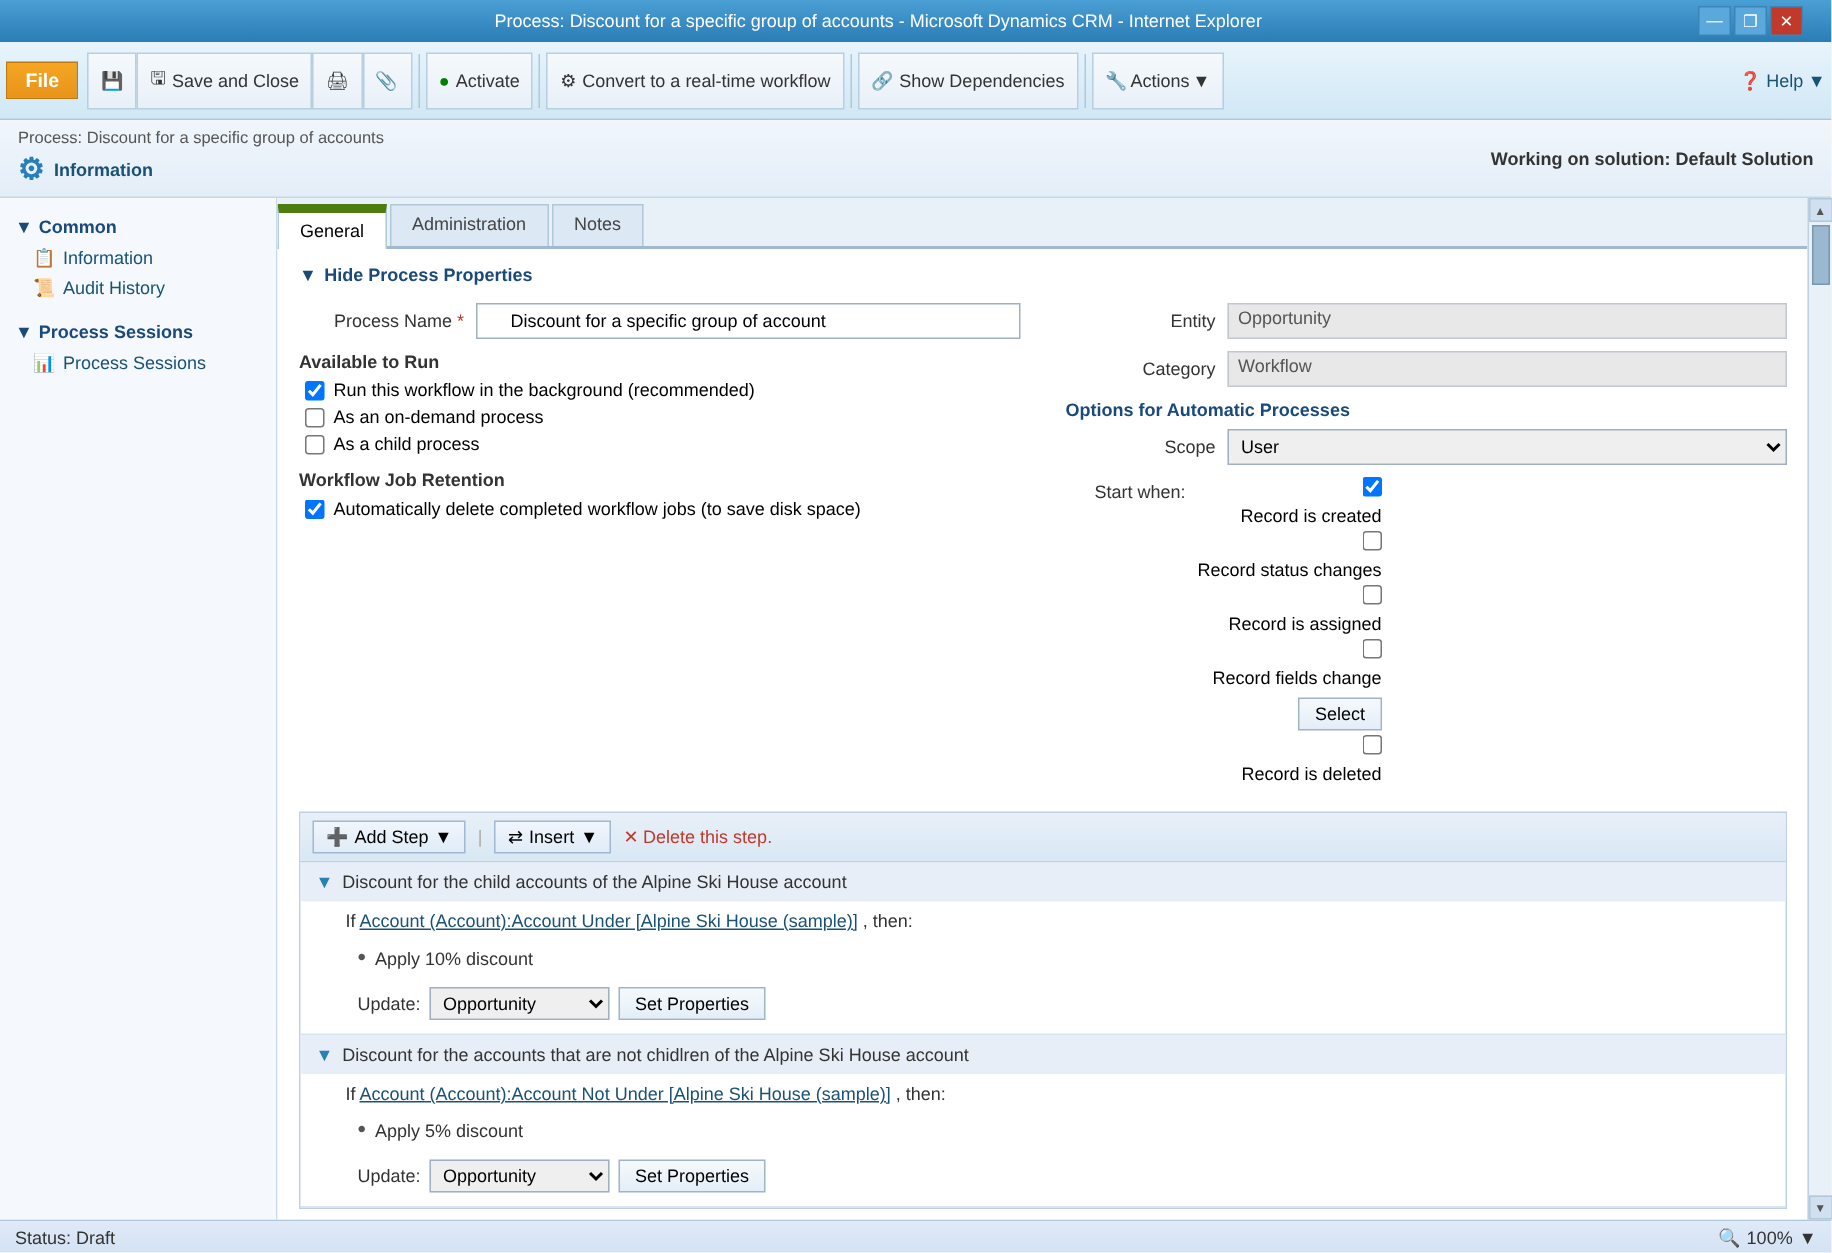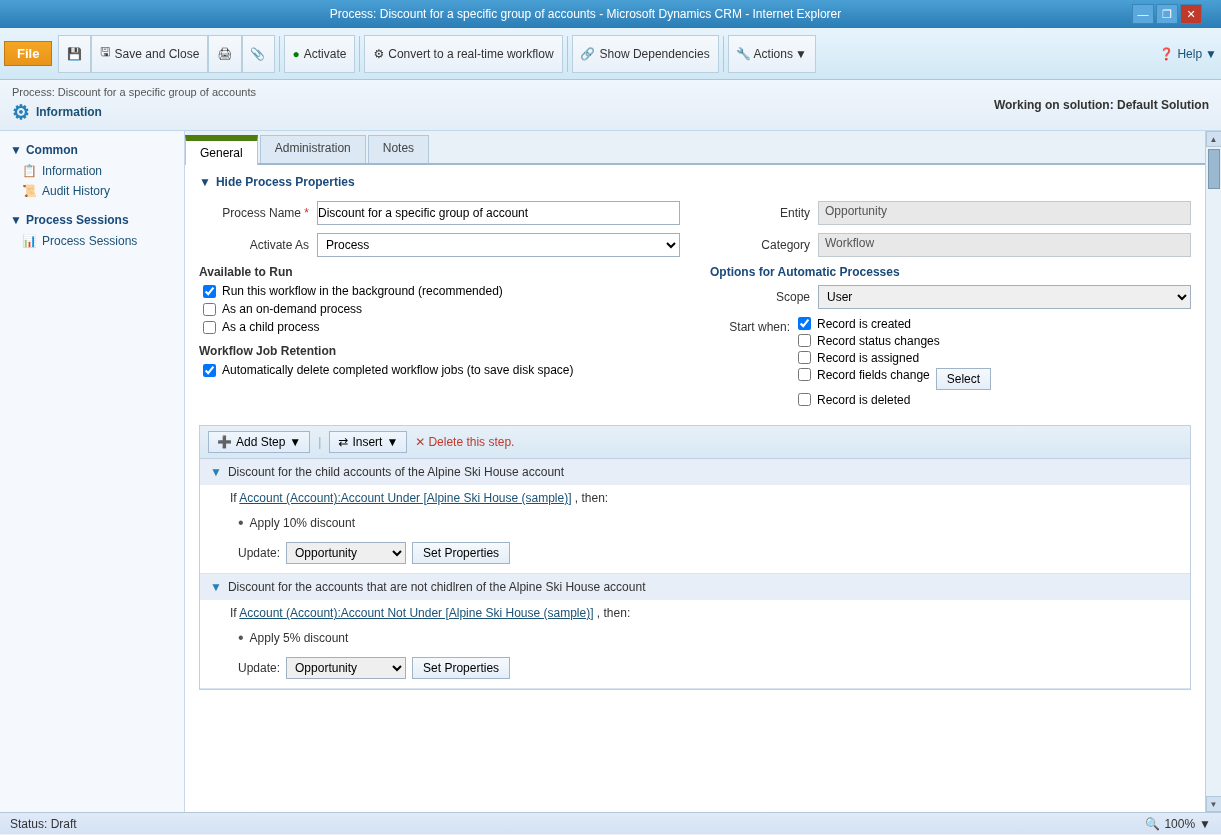--- a/index.html
+++ b/index.html
@@ -174,21 +174,21 @@
       font-size: 12px;
       color: #333;
       text-align: right;
       flex-shrink: 0;
     }
     .required { color: #c0392b; }
     .form-input {
       flex: 1;
       height: 24px;
       border: 1px solid #a0b0c0;
-      padding: 2px 0;
+      padding: 2px 22px;
       font-size: 12px;
       background: white;
     }
     .form-select {
       flex: 1;
       height: 24px;
       border: 1px solid #a0b0c0;
       padding: 2px 4px;
       font-size: 12px;
       background: white;
@@ -250,21 +250,21 @@
     .start-when-label {
       font-size: 12px;
       color: #333;
       width: 80px;
       flex-shrink: 0;
       text-align: right;
       align-self: flex-start;
       padding-top: 3px;
     }
     .start-when-options { display: flex; flex-direction: column; gap: 3px; }
-    .start-when-row { display: flex; align-items: flex-start; gap: 6px; }
+    .start-when-row { display: flex; align-items: flex-end; gap: 6px; flex-direction: column; }
     .select-btn {
       background: linear-gradient(to bottom, #f5f9fc, #e4eef8);
       border: 1px solid #a0b4c8;
       padding: 2px 10px;
       cursor: pointer;
       font-size: 12px;
       height: 22px;
     }
 
     
@@ -521,26 +521,20 @@
         <div class="left-col">
 
           <div class="form-row">
             <div class="form-label">
               <span>Process Name</span>
               <span class="required"> *</span>
             </div>
             <input type="text" class="form-input" value="Discount for a specific group of account" style="">
           </div>
 
-          <div class="form-row">
-            <div class="form-label">Activate As</div>
-            <select class="form-select">
-              <option>Process</option>
-            </select>
-          </div>
 
           <div class="section-label">Available to Run</div>
 
           <div class="checkbox-row">
             <input type="checkbox" id="cb1" checked="" style="">
             <label for="cb1">Run this workflow in the background (recommended)</label>
           </div>
           <div class="checkbox-row">
             <input type="checkbox" id="cb2" style="">
             <label for="cb2">As an on-demand process</label>

